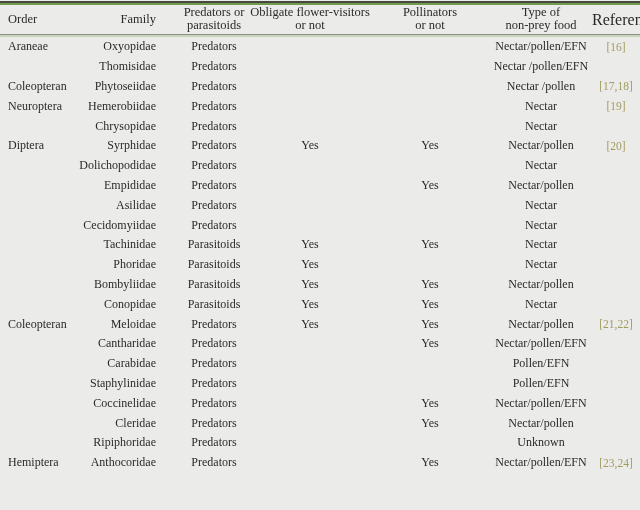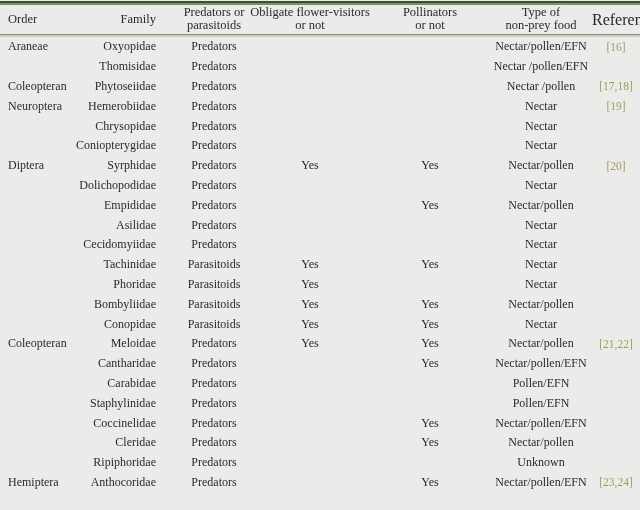--- a/index.html
+++ b/index.html
@@ -131,29 +131,20 @@
         <tr>
           <td class="col-order"></td>
           <td class="col-family">Chrysopidae</td>
           <td class="col-role">Predators</td>
           <td class="col-obligate"></td>
           <td class="col-pollinator"></td>
           <td class="col-food">Nectar</td>
           <td class="col-ref"></td>
         </tr>
         <tr>
-          <td class="col-order"></td>
-          <td class="col-family">Coniopterygidae</td>
-          <td class="col-role">Predators</td>
-          <td class="col-obligate"></td>
-          <td class="col-pollinator"></td>
-          <td class="col-food">Nectar</td>
-          <td class="col-ref"></td>
-        </tr>
-        <tr>
           <td class="col-order">Diptera</td>
           <td class="col-family">Syrphidae</td>
           <td class="col-role">Predators</td>
           <td class="col-obligate">Yes</td>
           <td class="col-pollinator">Yes</td>
           <td class="col-food">Nectar/pollen</td>
           <td class="col-ref">[20]</td>
         </tr>
         <tr>
           <td class="col-order"></td>

